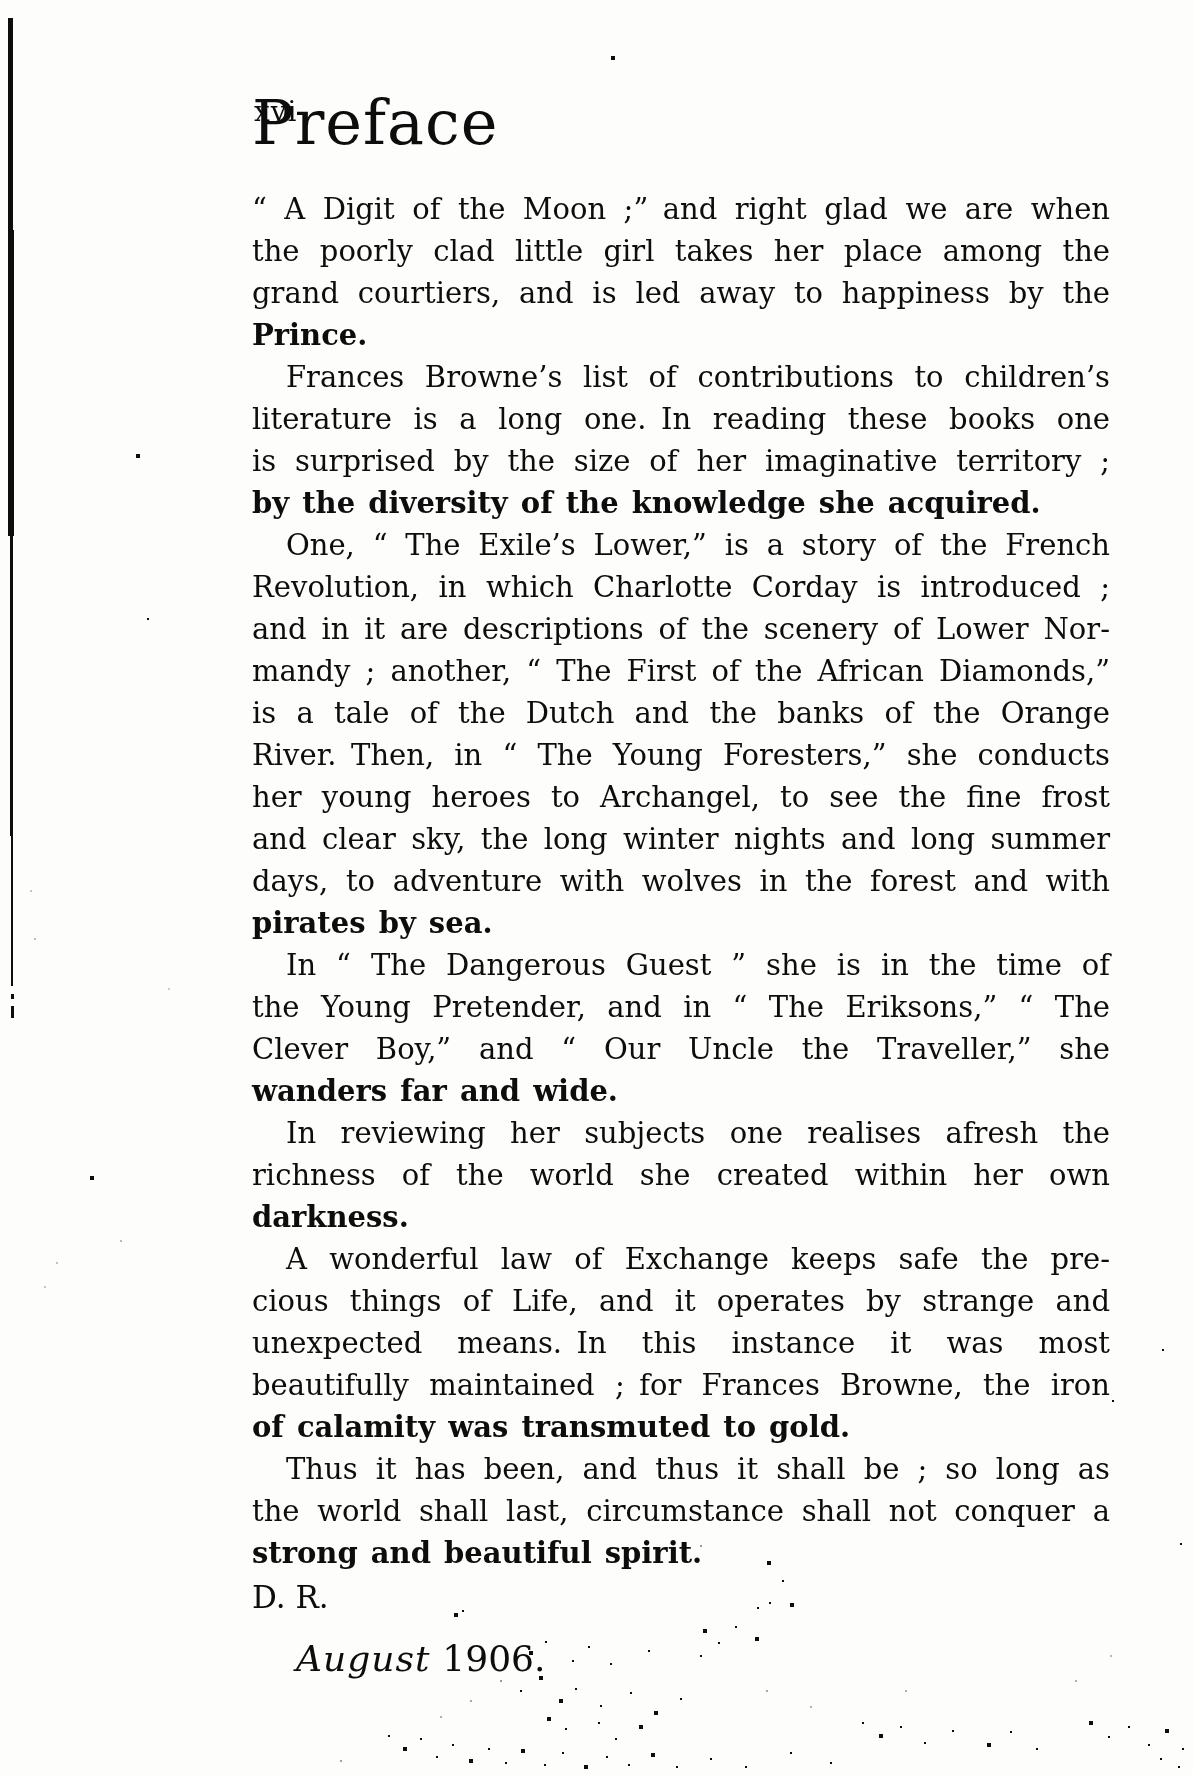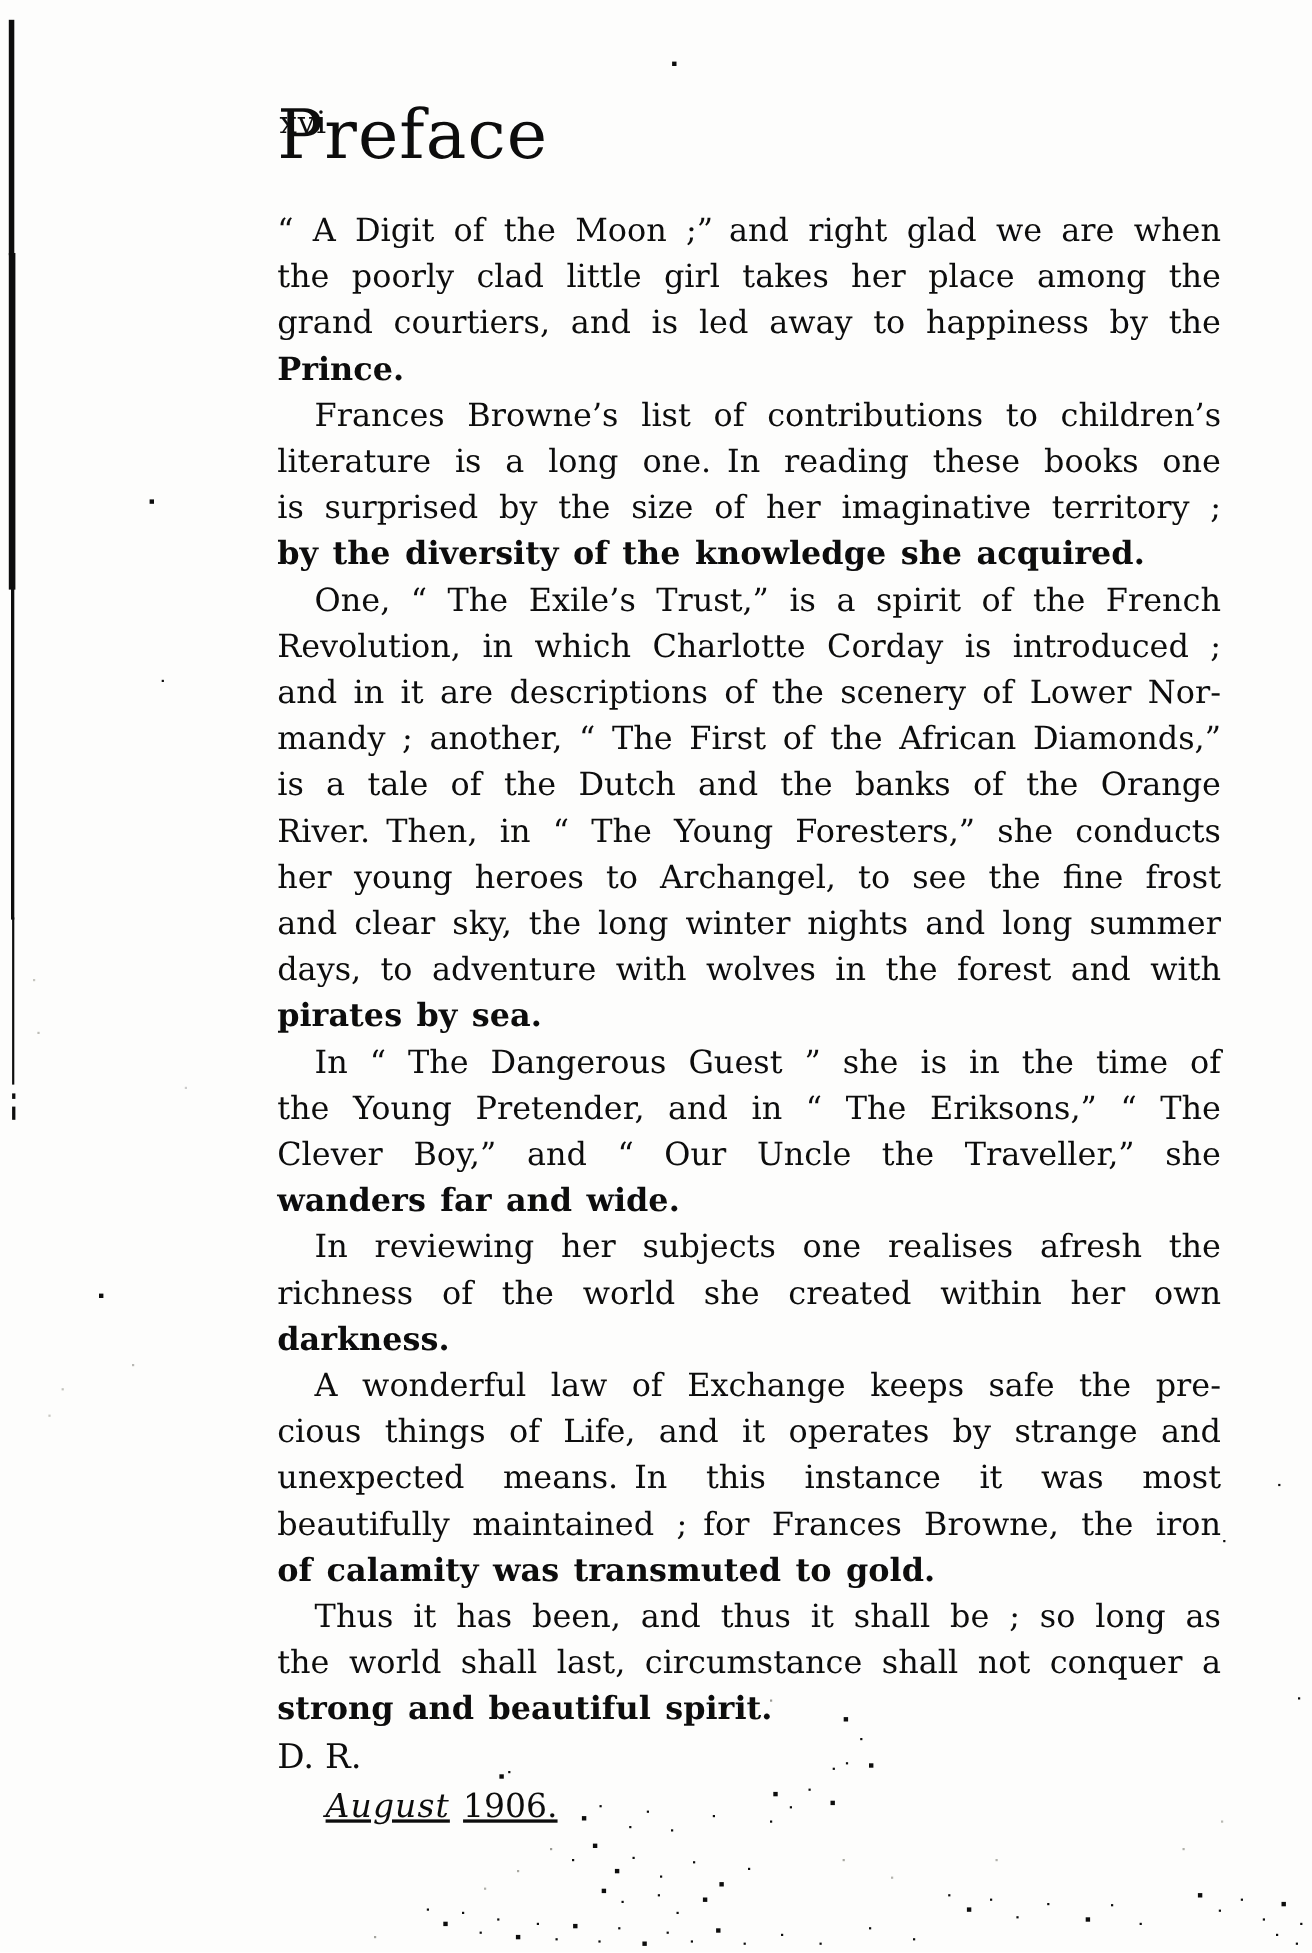--- a/index.html
+++ b/index.html
@@ -59,24 +59,23 @@
   .line.indent{
     text-indent:34px;
   }
   .signature{
     font-size:31px;line-height:42px;
     text-align:left;
     padding-right:28px;
     margin-top:2px;
   }
   .dateline{
-    font-size:30px;line-height:42px;
-    margin-top:4px;
+    font-size:36px;line-height:42px;
+    margin-top:20px;
     padding-left:44px;
-    text-decoration:underline;
   }
   .dateline .month{font-style:italic;margin-right:12px;letter-spacing:1px;}
 
   
   .noise{position:absolute;width:2px;height:2px;background:transparent;left:0;top:0;}
   .noise-dark{
     box-shadow:
       612px 57px 0 1px var(--ink), 137px 455px 0 1px var(--ink), 147px 618px 0 0 var(--ink),
       91px 1177px 0 1px var(--ink), 1162px 1349px 0 0 var(--ink), 1112px 1400px 0 0 var(--ink),
       1180px 1543px 0 0 var(--ink), 768px 1562px 0 1px var(--ink), 782px 1580px 0 0 var(--ink),
@@ -143,21 +142,21 @@
           <div class="line">grand courtiers, and is led away to happiness by the</div>
           <div class="line last">Prince.</div>
         </div>
         <div class="paragraph">
           <div class="line indent">Frances Browne’s list of contributions to children’s</div>
           <div class="line">literature is a long one. In reading these books one</div>
           <div class="line">is surprised by the size of her imaginative territory ;</div>
           <div class="line last">by the diversity of the knowledge she acquired.</div>
         </div>
         <div class="paragraph">
-          <div class="line indent">One, “ The Exile’s Trust,” is a spirit of the French</div>
+          <div class="line indent">One, “ The Exile’s Lower,” is a story of the French</div>
           <div class="line">Revolution, in which Charlotte Corday is introduced ;</div>
           <div class="line">and in it are descriptions of the scenery of Lower Nor-</div>
           <div class="line">mandy ; another, “ The First of the African Diamonds,”</div>
           <div class="line">is a tale of the Dutch and the banks of the Orange</div>
           <div class="line">River. Then, in “ The Young Foresters,” she conducts</div>
           <div class="line">her young heroes to Archangel, to see the fine frost</div>
           <div class="line">and clear sky, the long winter nights and long summer</div>
           <div class="line">days, to adventure with wolves in the forest and with</div>
           <div class="line last">pirates by sea.</div>
         </div>

